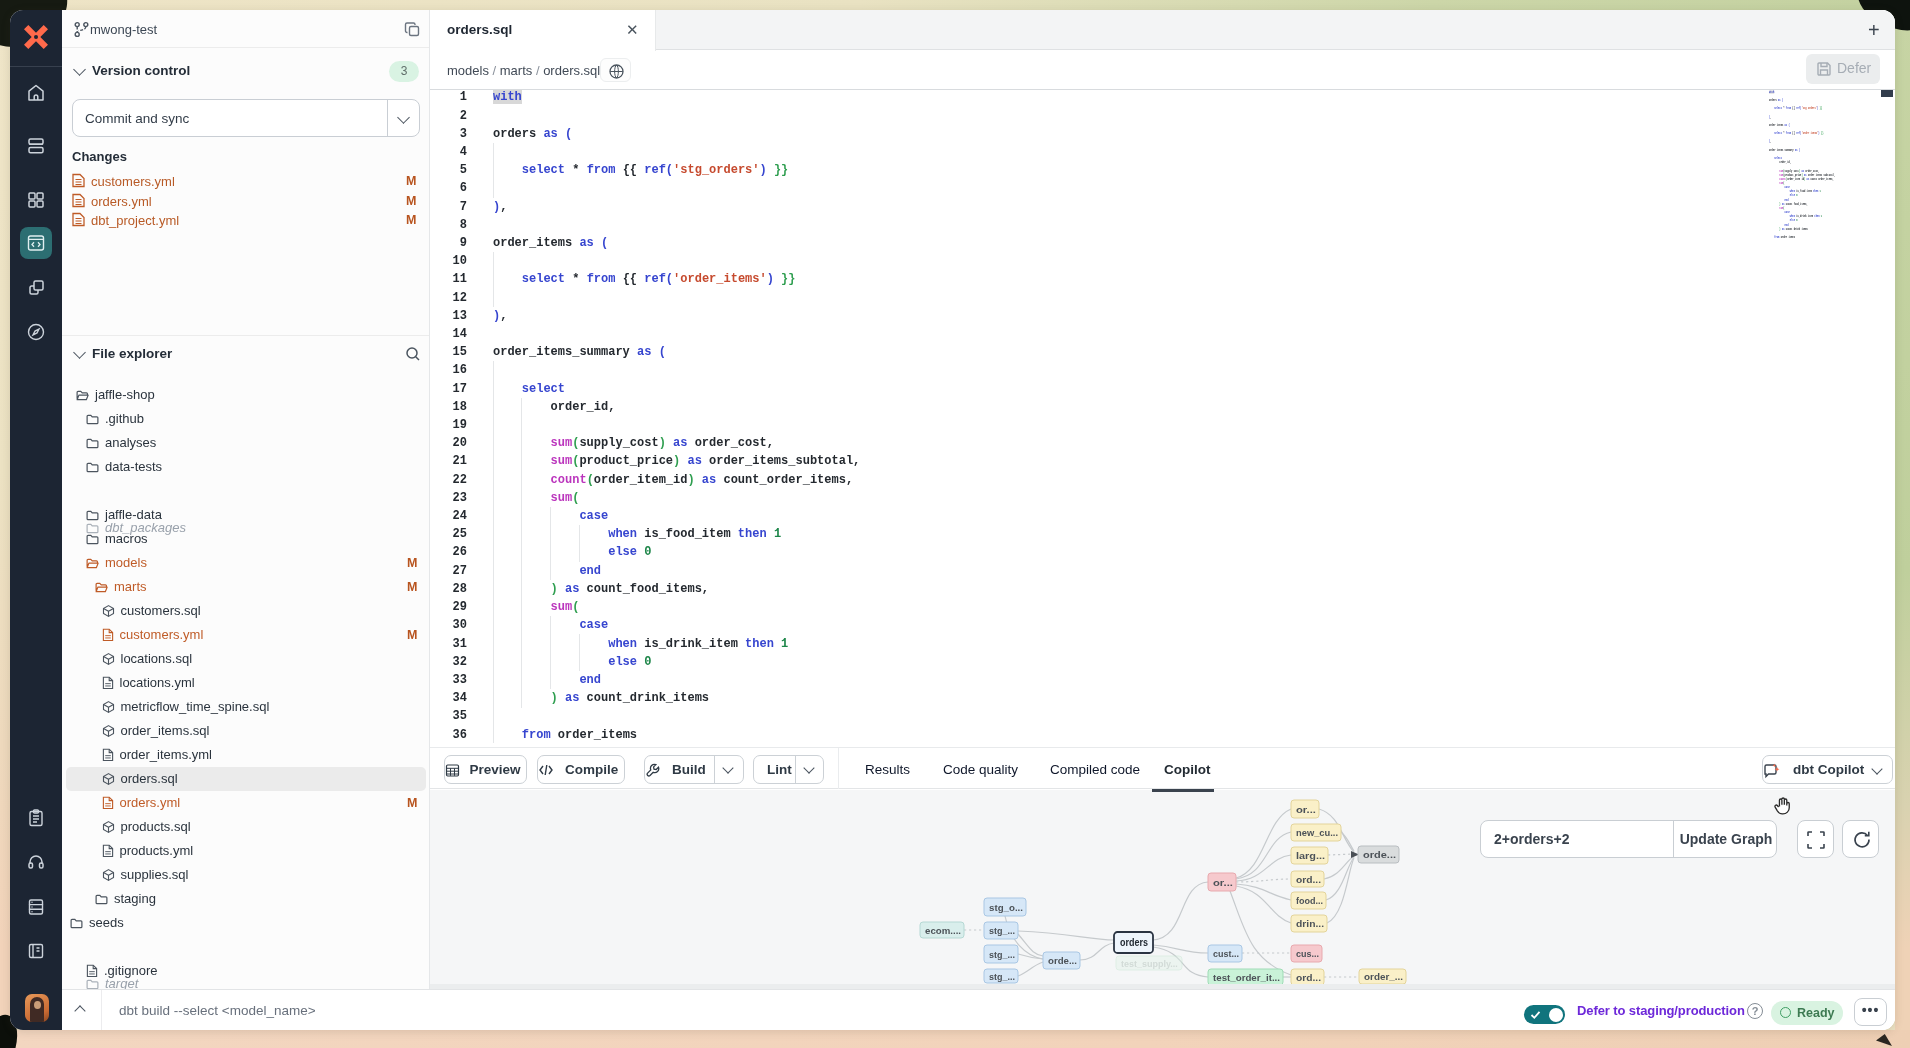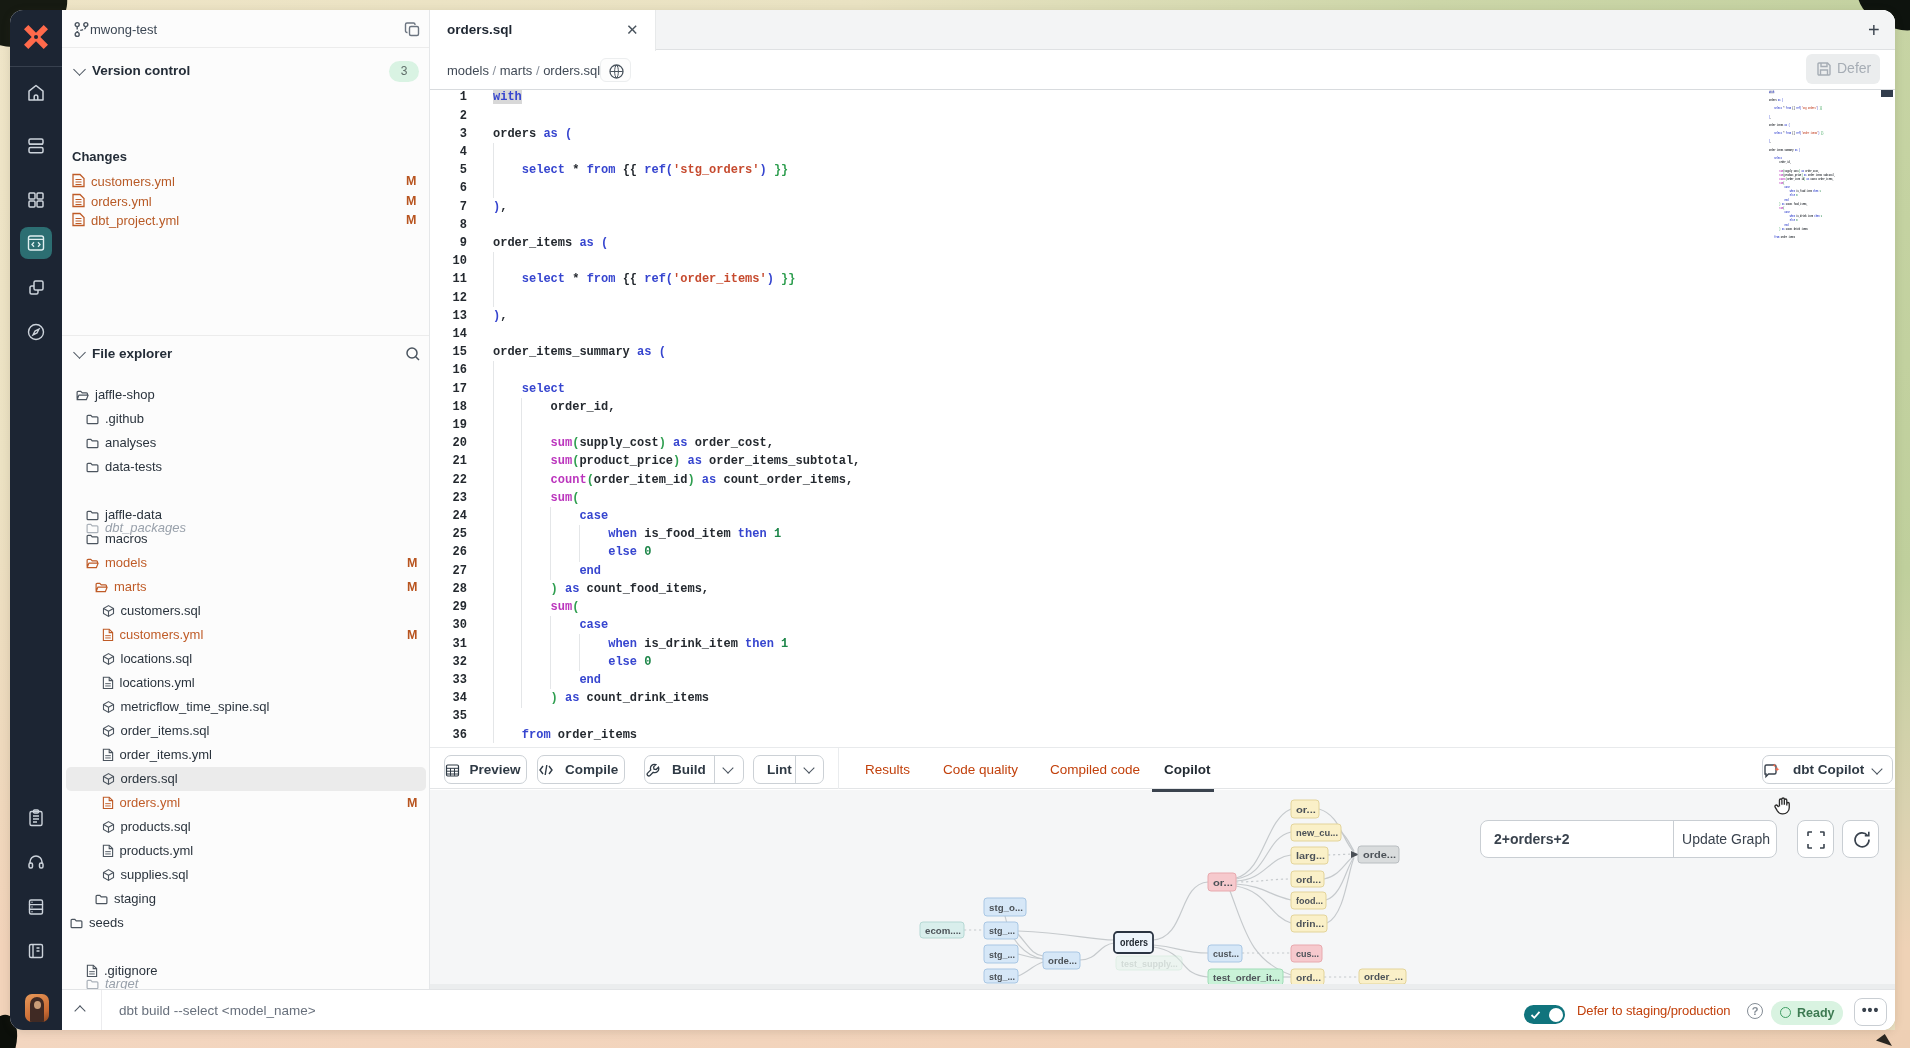--- a/index.html
+++ b/index.html
@@ -153,20 +153,25 @@
       </svg>
   <div class="branch-name">mwong-test</div>
   <svg style="position:absolute;left:342px;top:11px" width="17" height="17" viewBox="0 0 17 17" fill="none" stroke="#6b7480" stroke-width="1.4">
         <rect x="5.5" y="5.5" width="9" height="9" rx="1.5" fill="#fcfcfc"></rect>
         <path d="M3.5 11.5 h-0.5 a1.5 1.5 0 0 1 -1.5 -1.5 v-6.5 a1.5 1.5 0 0 1 1.5 -1.5 h6.5 a1.5 1.5 0 0 1 1.5 1.5 v0.5"></path>
       </svg>
 
   <span class="chev d" style="position:absolute;left:13px;top:55px"></span>
   <div class="sec-h" style="left:30px;top:53px">Version control</div>
   <div class="badge3">3</div>
+  <div class="commit-btn">
+        <span class="txt">Commit and sync</span>
+        <span class="div"></span>
+    <span class="chev d" style="position:absolute;right:11px;top:13px"></span>
+      </div>
   <div class="changes-h">Changes</div>
   <div class="chg" style="top:163px"><svg width="13" height="15" viewBox="0 0 13 15" fill="none" stroke="#bf5b27" stroke-width="1.3">
           <path d="M1 1.5 h7 l4 4 v8 h-11 Z"></path>
           <path d="M3.5 6.5 h6 M3.5 9 h6 M3.5 11.5 h6" stroke-width="1"></path>
         </svg>customers.yml<span class="m">M</span></div>
   <div class="chg" style="top:182.5px"><svg width="13" height="15" viewBox="0 0 13 15" fill="none" stroke="#bf5b27" stroke-width="1.3">
           <path d="M1 1.5 h7 l4 4 v8 h-11 Z"></path>
           <path d="M3.5 6.5 h6 M3.5 9 h6 M3.5 11.5 h6" stroke-width="1"></path>
         </svg>orders.yml<span class="m">M</span></div>
   <div class="chg" style="top:202px"><svg width="13" height="15" viewBox="0 0 13 15" fill="none" stroke="#bf5b27" stroke-width="1.3">
@@ -454,40 +459,40 @@
         </div>
     <div class="vthumb"></div>
   </div>
 <style>
   
   .toolbar { position:absolute; left:0; top:737px; width:1465px; height:42px; background:#fff; border-top:1px solid #e8eaec; border-bottom:1px solid #e3e5e7; }
   .tbtn { position:absolute; top:7px; height:29px; border:1px solid #ccd1d6; border-radius:7px; background:#fff; font-size:13.5px; font-weight:bold; color:#2f3a45; }
   .tbtn .lbl { position:absolute; top:5.5px; }
   .tbtn svg { position:absolute; top:7px; }
   .tsep { position:absolute; left:408px; top:0; width:1px; height:41px; background:#eaecee; }
-  .ttab { position:absolute; top:14px; font-size:13.5px; color:#c2410c; }
+  .ttab { position:absolute; top:14px; font-size:13.5px; color:#0f172a; }
   .ttab.on { color:#232b33; font-weight:bold; }
   .tuline { position:absolute; left:722px; top:779px; width:62px; height:3px; background:#3a434e; z-index:3; }
   .chev2 { display:inline-block; width:8px; height:8px; border-left:1.5px solid #4a545f; border-bottom:1.5px solid #4a545f; transform:rotate(-45deg); }
 
   
   .lineage { position:absolute; left:0; top:780px; width:1465px; height:199px; background:#f5f6f7; }
   .lineage .hstrip { position:absolute; left:0; bottom:0; width:100%; height:5px; background:#ebedee; }
   .lin-input { position:absolute; left:1050px; top:30px; width:297px; height:38px; background:#fff; border:1px solid #c9ced3; border-radius:8px; }
   .lin-input .q { position:absolute; left:13px; top:10px; font-size:14px; font-weight:bold; color:#3a434e; }
   .lin-input .div { position:absolute; left:192px; top:0; width:1px; height:100%; background:#c9ced3; }
-  .lin-input .ug { position:absolute; left:193px; top:10px; width:104px; text-align:center; font-size:14px; font-weight:normal; color:#3a434e; }
+  .lin-input .ug { position:absolute; left:193px; top:10px; width:104px; text-align:center; font-size:14px; font-weight:bold; color:#3a434e; }
   .sqbtn { position:absolute; top:30px; width:37px; height:38px; background:#fff; border:1px solid #c9ced3; border-radius:8px; }
   
   .sbar { position:absolute; left:52px; top:979px; width:1833px; height:41px; background:#fff; border-top:1px solid #e2e4e6; }
   .sbar .vd { position:absolute; left:39px; top:0; width:1px; height:100%; background:#ececee; }
   .sbar .cmd { position:absolute; left:57px; top:13px; font-size:13.5px; color:#68707c; }
   .toggle { position:absolute; left:1462px; top:15px; width:41px; height:19px; background:#10747d; border-radius:10px; }
   .toggle .knob { position:absolute; right:2.5px; top:2.5px; width:14px; height:14px; background:#fff; border-radius:50%; }
-  .defer { position:absolute; left:1515px; top:13px; font-size:13px; font-weight:normal; color:#c2410c; letter-spacing:-0.1px; }
+  .defer { position:absolute; left:1515px; top:13px; font-size:13px; font-weight:bold; color:#6d28d9; letter-spacing:-0.1px; }
   .qmark { position:absolute; left:1685px; top:13px; width:16px; height:16px; border:1.3px solid #858d96; border-radius:50%; color:#858d96; font-size:11px; text-align:center; line-height:14px; font-weight:bold; }
   .ready { position:absolute; left:1709px; top:11px; width:72px; height:24px; background:#d9f3e1; border-radius:12px; }
   .ready .c { position:absolute; left:9px; top:6px; width:11px; height:11px; border:1.6px solid #3f9d63; border-radius:50%; }
   .ready .t { position:absolute; left:26px; top:4.5px; font-size:12.5px; font-weight:bold; color:#3d7a52; }
   .dots { position:absolute; left:1792px; top:8px; width:33px; height:28px; border:1px solid #c9ced3; border-radius:8px; background:#fff; text-align:center; line-height:22px; font-weight:bold; color:#39424d; letter-spacing:1px; font-size:14px; }
 </style>
   <div class="toolbar">
     <div class="tbtn" style="left:13.5px;width:83.5px">
           <svg width="15" height="15" viewBox="0 0 15 15" fill="none" stroke="#2f3a45" stroke-width="1.2">
             <rect x="1.5" y="2" width="12" height="11" rx="1.2"></rect>

